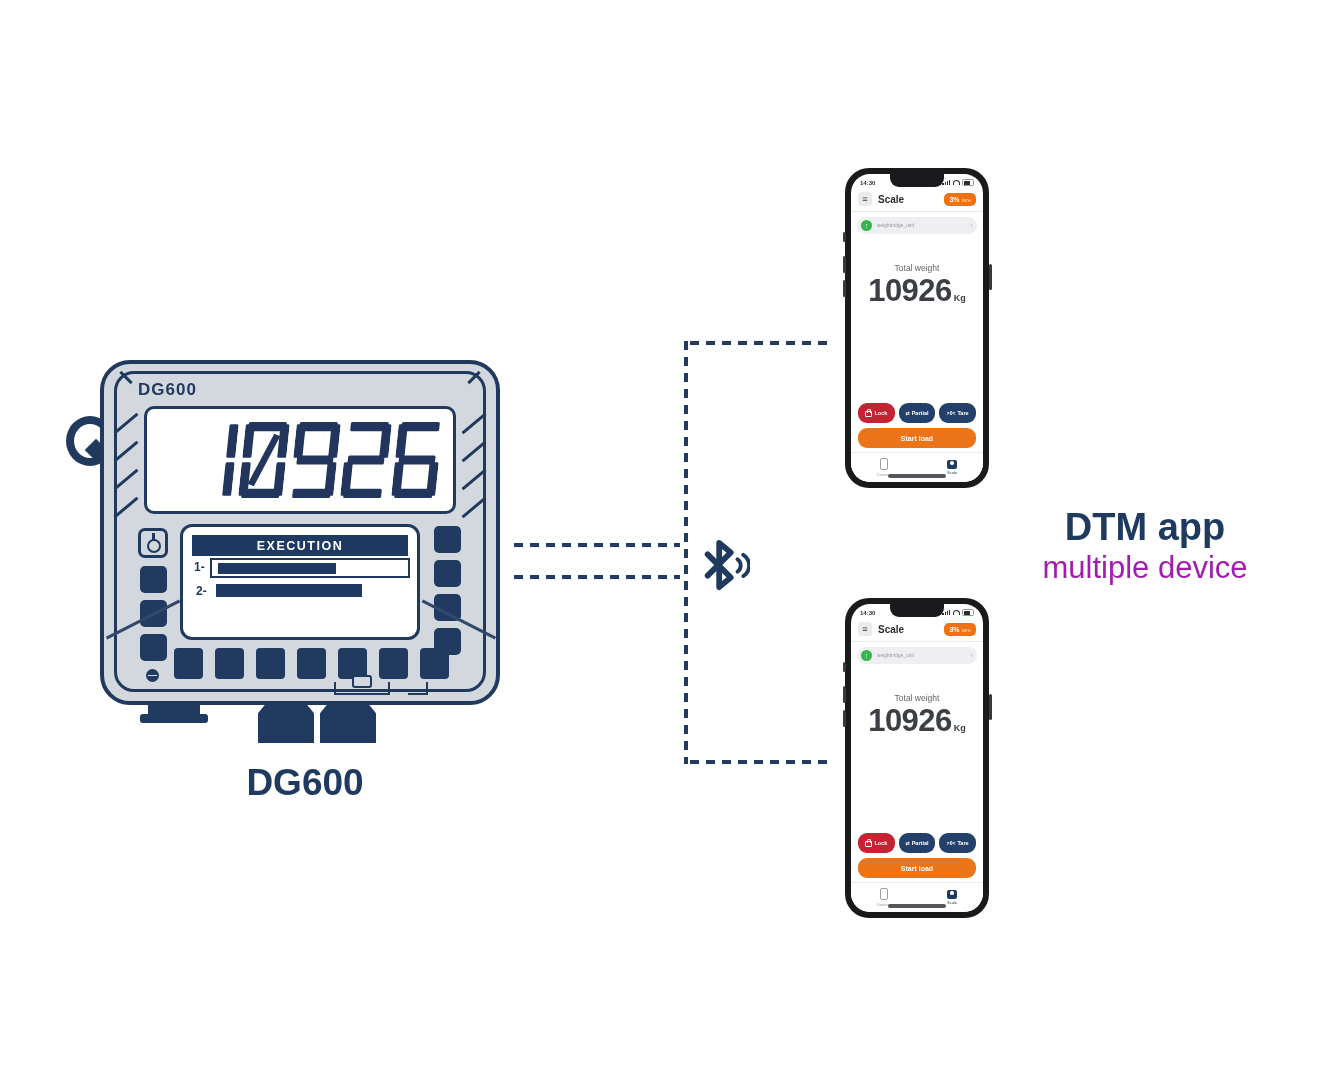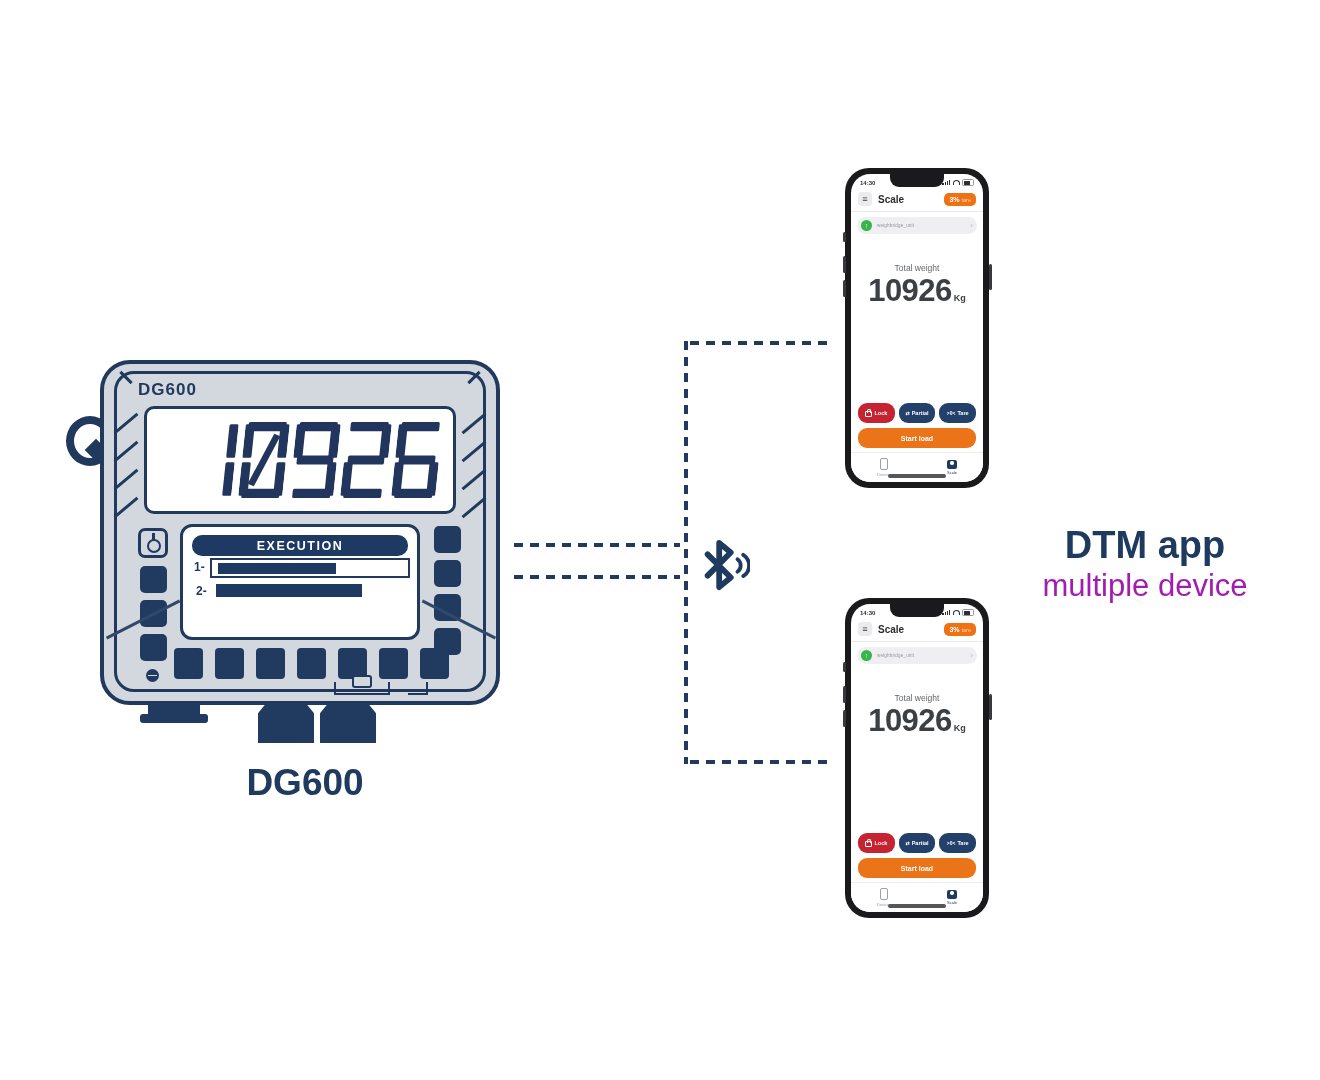--- a/index.html
+++ b/index.html
@@ -20,21 +20,21 @@
   .miter{position:absolute;width:16px;height:3px;background:#20395c;}
   .d-power{position:absolute;left:38px;top:168px;width:30px;height:30px;border:3px solid #20395c;border-radius:7px;background:#d3d7de;box-sizing:border-box;padding:0;}
   .pw-ring{position:absolute;left:6px;top:8px;width:10px;height:10px;border:2.5px solid #20395c;border-radius:50%;}
   .pw-bar{position:absolute;left:10.5px;top:2px;width:3px;height:7px;background:#20395c;}
   .d-btn{position:absolute;width:27px;height:27px;background:#213a60;border-radius:5px;border:none;padding:0;}
   .d-bbtn{position:absolute;width:29px;height:31px;background:#213a60;border-radius:4px;border:none;padding:0;top:288px;}
   .d-screw{position:absolute;left:46px;top:309px;width:13px;height:13px;border-radius:50%;background:#213a60;}
   .d-screw i{position:absolute;left:2px;top:5.5px;width:9px;height:1.6px;background:#d3d7de;display:block;}
   .d-menu{position:absolute;left:80px;top:164px;width:240px;height:116px;background:#fff;border:3px solid #20395c;border-radius:12px;box-sizing:border-box;}
   .d-menu-title{position:absolute;left:9px;top:8px;right:9px;height:21px;background:#1e3a63;color:#fff;font-size:12.5px;font-weight:bold;
-                letter-spacing:1.5px;display:flex;align-items:center;justify-content:center;border-radius:10px;}
+                letter-spacing:1.5px;display:flex;align-items:center;justify-content:center;}
   .d-mi-label{position:absolute;font-size:12px;font-weight:bold;color:#20395c;}
   .d-row1-box{position:absolute;left:27px;top:31px;width:200px;height:20px;border:2px solid #20395c;box-sizing:border-box;}
   .d-row1-bar{position:absolute;left:6px;top:3px;width:118px;height:11px;background:#1e3a63;}
   .d-row2-bar{position:absolute;left:33px;top:57px;width:146px;height:13px;background:#1e3a63;}
   .d-diag{position:absolute;width:82px;height:2.5px;background:#31486b;}
   .d-cable1{position:absolute;left:234px;top:322px;width:56px;height:13px;border:2.5px solid #20395c;border-top:none;box-sizing:border-box;}
   .d-cable-box{position:absolute;left:252px;top:315px;width:20px;height:13px;border:2.5px solid #20395c;border-radius:3px;background:#d3d7de;box-sizing:border-box;}
   .d-cable2{position:absolute;left:308px;top:322px;width:20px;height:13px;border-right:2.5px solid #20395c;border-bottom:2.5px solid #20395c;box-sizing:border-box;}
   .d-conn-s-top{position:absolute;left:48px;top:344px;width:52px;height:12px;background:#213a60;}
   .d-conn-s-base{position:absolute;left:40px;top:354px;width:68px;height:9px;background:#213a60;border-radius:3px;}
@@ -86,21 +86,21 @@
   .p-start{position:absolute;left:7px;right:7px;bottom:34px;height:20px;background:#ec7418;border:none;border-radius:9px;color:#fff;font-size:7px;font-weight:bold;font-family:inherit;}
   .p-nav{position:absolute;left:0;right:0;bottom:0;height:29px;border-top:1px solid #ededef;display:flex;justify-content:space-between;align-items:center;padding:0 26px;background:#fff;}
   .p-nav-item{display:flex;flex-direction:column;align-items:center;gap:1.5px;font-size:4px;color:#9aa0a6;background:none;border:none;font-family:inherit;padding:0;}
   .p-nav-item.active{color:#1f3a5f;}
   .ic-remote{width:6px;height:10px;border:1.3px solid #9aa0a6;border-radius:2px;display:block;}
   .ic-scale{width:10px;height:9px;background:#1f3a5f;border-radius:2px;position:relative;display:block;}
   .ic-scale:before{content:'';position:absolute;left:3.2px;top:1.5px;width:3.4px;height:3.4px;border-radius:50%;background:#fff;}
   .p-home{position:absolute;left:50%;transform:translateX(-50%);bottom:4px;width:58px;height:4px;background:#54565a;border-radius:2px;border:none;padding:0;}
 
   
-  .app-caption{position:absolute;left:1000px;top:524px;width:290px;text-align:center;line-height:1.15;}
+  .app-caption{position:absolute;left:1000px;top:506px;width:290px;text-align:center;line-height:1.15;}
   .a-cap-title{font-size:38px;font-weight:bold;color:#1f3a5f;}
   .a-cap-sub{font-size:31px;color:#a21caf;}
 </style>
 </head>
 <body>
 
 <div class="canvas">
 
   <div class="device">
     <div class="d-hook"></div>

